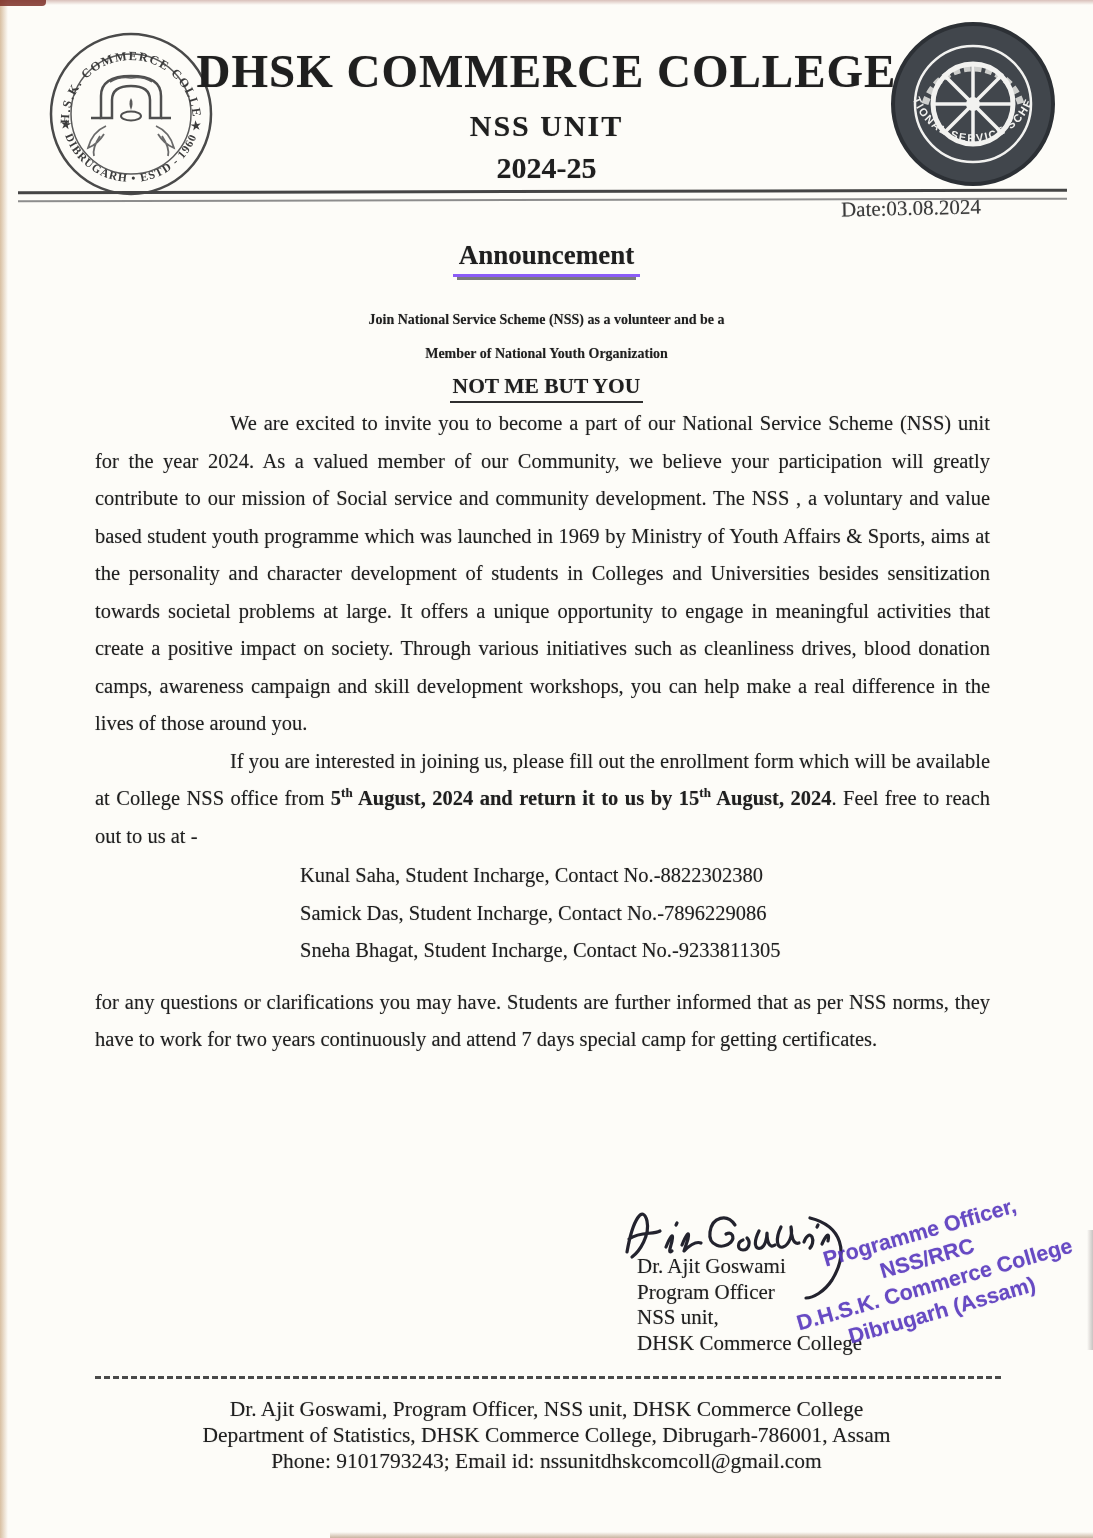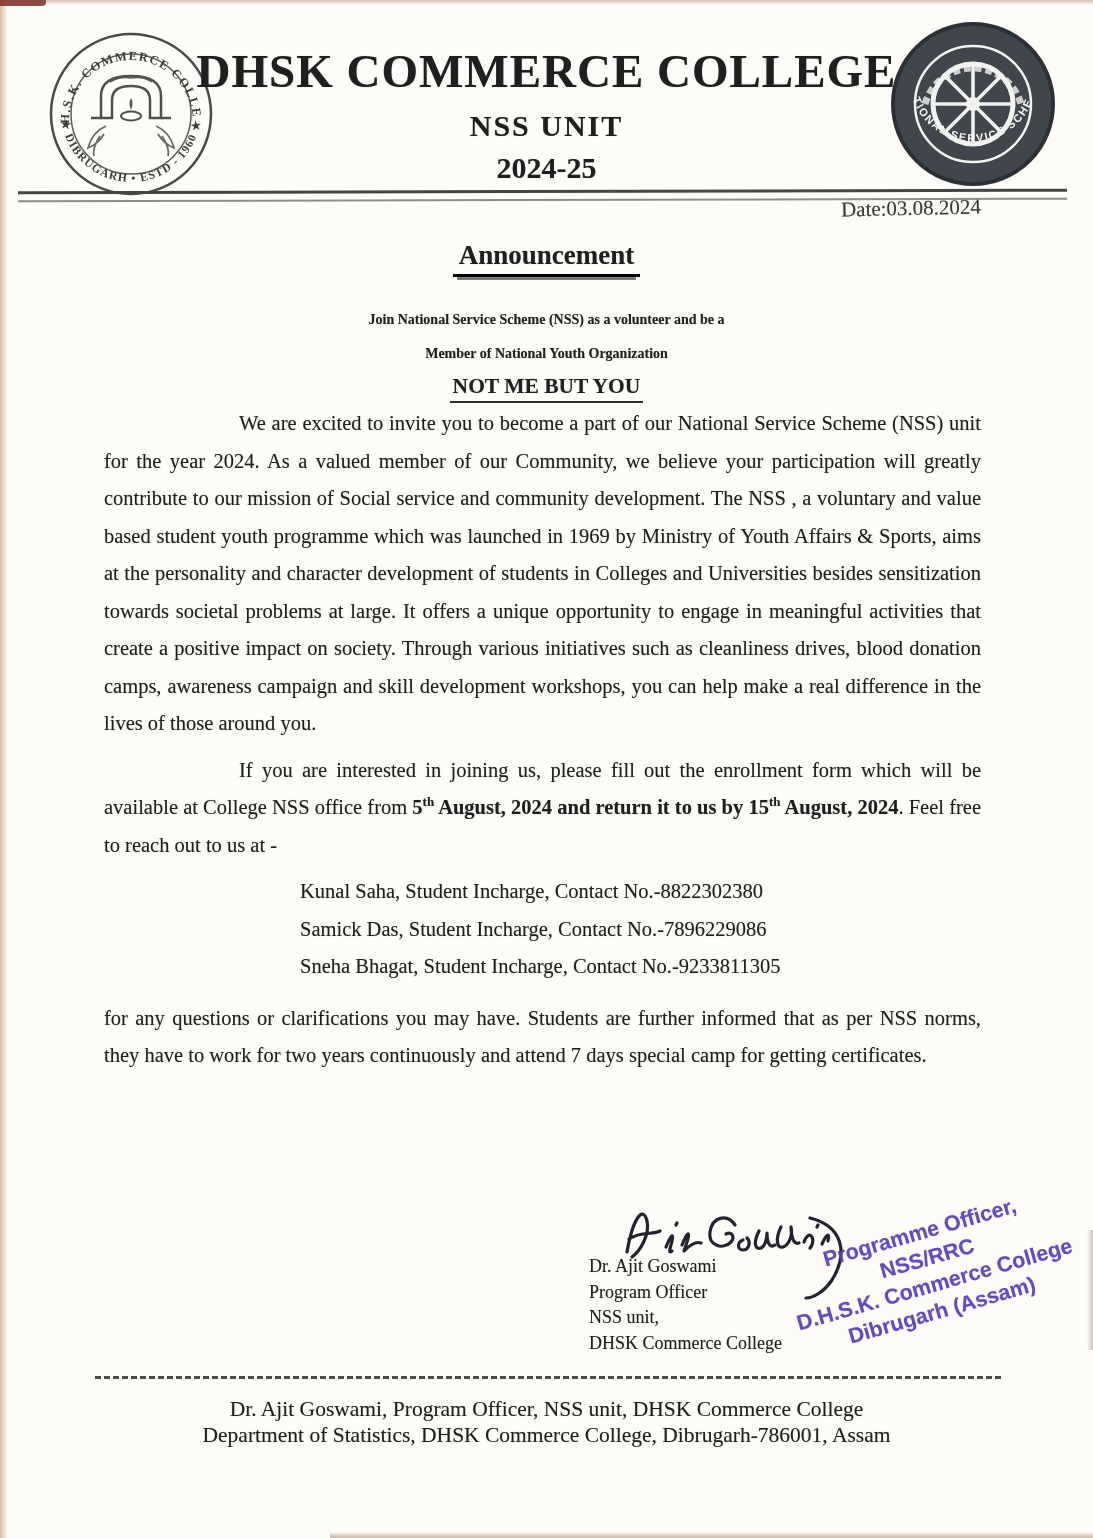--- a/index.html
+++ b/index.html
@@ -33,42 +33,42 @@
   .college-name{font-size:47px;font-weight:bold;letter-spacing:1px;margin:0;}
   .unit-name{font-size:30px;font-weight:bold;margin:16px 0 0 0;letter-spacing:2px;}
   .session{font-size:30px;font-weight:bold;margin:12px 0 0 0;}
   .rule1{position:absolute;top:190px;left:18px;right:26px;height:3px;background:#454545;transform:rotate(-0.15deg);}
   .rule2{position:absolute;top:199px;left:18px;right:26px;height:2px;background:#8d8d8d;transform:rotate(-0.15deg);}
   .date-line{position:absolute;top:196px;right:112px;font-size:21px;color:#3a3a3a;transform:rotate(-1.2deg);}
 
   
   .announce-block{position:absolute;top:240px;left:0;right:0;text-align:center;}
   .announce-title{display:inline-block;font-size:27px;font-weight:bold;
-    padding:0 6px 3px 6px;border-bottom:3px solid #000000;
+    padding:0 6px 3px 6px;border-bottom:3px solid #8b5cf6;
     box-shadow:0 7px 0 -4px #7a7a7a;}
   .subtitle{font-size:14px;font-weight:bold;line-height:34px;margin-top:26px;}
   .slogan{display:inline-block;font-size:21.5px;font-weight:bold;margin-top:3px;
     padding:0 3px 2px 3px;border-bottom:2.5px solid #2f2f2f;}
 
   
   .body-block{position:absolute;top:397px;left:95px;width:895px;font-size:20.5px;}
   .salutation{font-size:21px;line-height:27px;margin:0;}
-  .para{margin:9px;line-height:37.5px;text-align:justify;}
+  .para{margin:0;line-height:37.5px;text-align:justify;}
   .para.indent{text-indent:135px;}
   .para.first{margin-top:8px;}
   .contacts{margin:2px 0 0 205px;line-height:37.5px;}
   .contact-line{display:block;}
   .para.p3{margin-top:14px;}
   .para.p4{margin-top:12px;}
   sup{font-size:13px;line-height:0;}
 
   
   .sig-area{position:absolute;top:1192px;left:95px;right:40px;height:190px;}
   .sig-svg{position:absolute;left:518px;top:0;width:250px;height:130px;}
-  .sig-block{position:absolute;left:494px;top:62px;font-size:18px;line-height:25.5px;}
+  .sig-block{position:absolute;left:542px;top:62px;font-size:21px;line-height:25.5px;}
   .sig-block div{white-space:nowrap;}
   .stamp{position:absolute;right:-28px;top:26px;width:300px;
     transform:rotate(-16deg);
     font-family:"Liberation Sans", sans-serif;
     font-weight:bold;font-size:21.5px;line-height:27px;
     text-align:center;opacity:.92;
     text-shadow:0 0 1px rgba(91,59,191,.5);}
 
   
   .dashline{position:absolute;top:1376px;left:95px;right:92px;border-top:3px dashed #4a4a4a;}
@@ -207,15 +207,16 @@
       <div>D.H.S.K. Commerce College</div>
       <div>Dibrugarh (Assam)</div>
     </div>
   </div>
 
   <div class="dashline"></div>
 
   <div class="footer scan-text">
     <div>Dr. Ajit Goswami, Program Officer, NSS unit, DHSK Commerce College</div>
     <div>Department of Statistics, DHSK Commerce College, Dibrugarh-786001, Assam</div>
+    <div>Phone: 9101793243; Email id: nssunitdhskcomcoll@gmail.com</div>
   </div>
 
 </div>
 
 </body></html>

